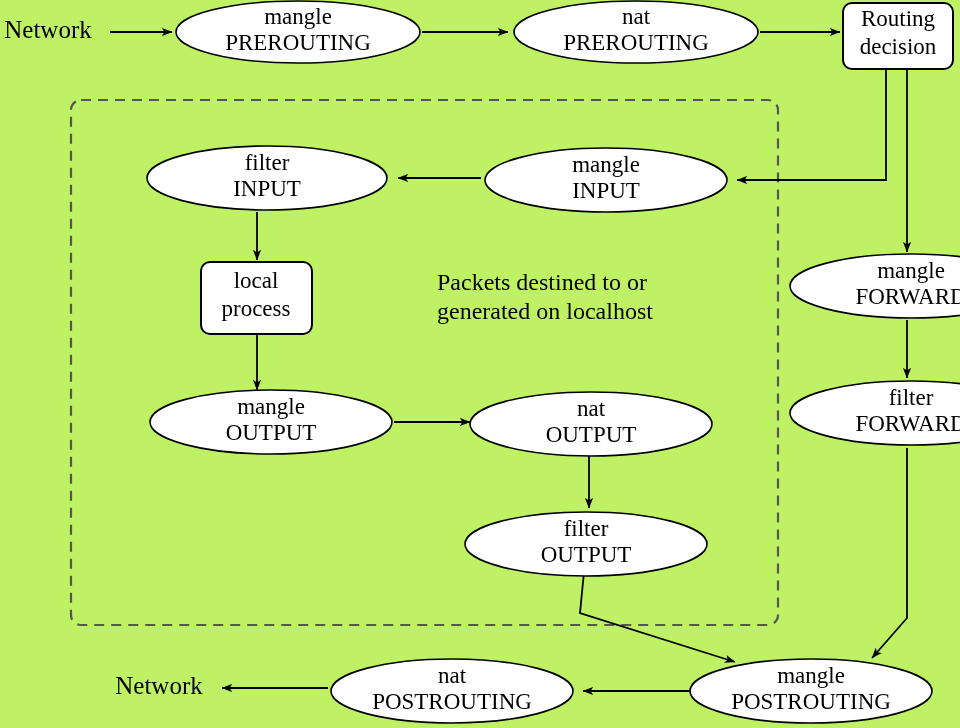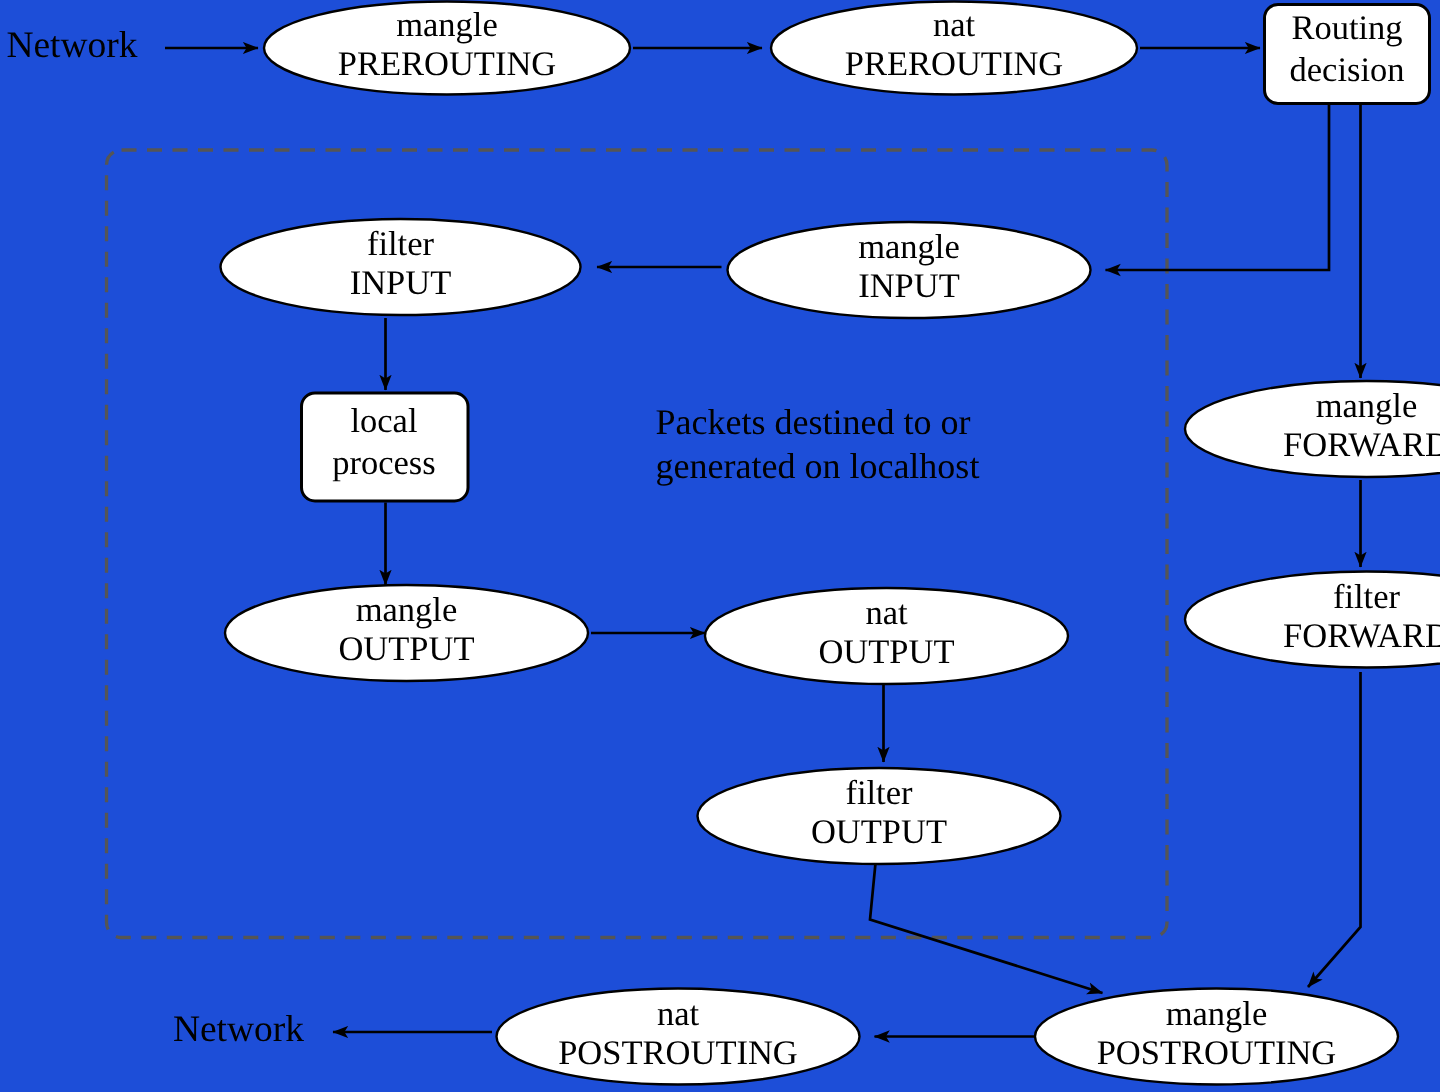--- a/index.html
+++ b/index.html
@@ -10,21 +10,21 @@
   body {
     width: 960px;
     height: 728px;
     overflow: hidden;
     font-family: "Liberation Serif", "DejaVu Serif", serif;
   }
   #diagram-root {
     position: relative;
     width: 960px;
     height: 728px;
-    background: #1d4ed8;
+    background: #bef264;
   }
   svg#netfilter-svg {
     display: block;
     width: 960px;
     height: 728px;
   }
   .node-shape {
     fill: #ffffff;
     stroke: #000000;
     stroke-width: 1.6;

